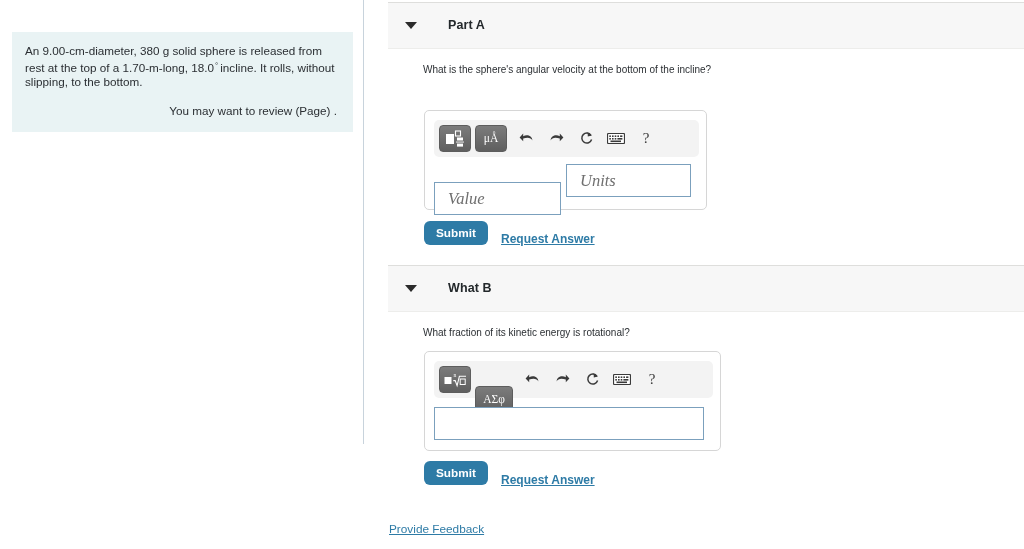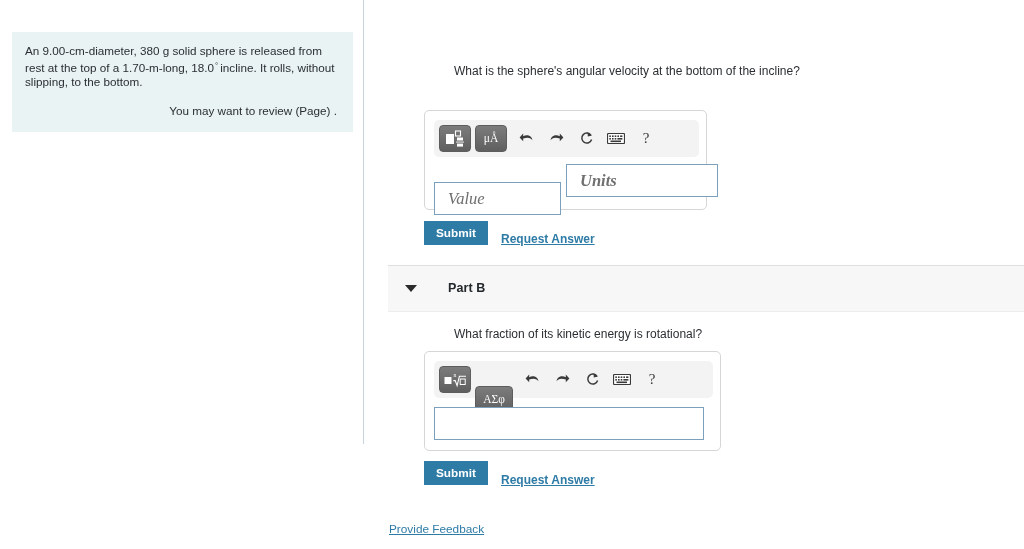--- a/index.html
+++ b/index.html
@@ -86,24 +86,23 @@
     top: 15px;
     font-size: 12.5px;
     font-weight: bold;
     color: #23282b;
     letter-spacing: .1px;
   }
 
   .question-text {
     position: absolute;
     left: 59px;
-    font-size: 12px;
+    font-size: 10px;
     color: #2b2f33;
     white-space: nowrap;
-    margin-left: 31px;
   }
   .question-emph {
     position: absolute;
     left: 59px;
     font-size: 11.9px;
     font-weight: bold;
     color: #23282b;
     white-space: nowrap;
   }
 
@@ -178,21 +177,21 @@
   }
 
   .submit-btn {
     position: absolute;
     height: 24px;
     background: #2e7ba6;
     color: #ffffff;
     font-size: 11.8px;
     font-weight: bold;
     border: none;
-    border-radius: 0;
+    border-radius: 6px;
     padding: 0 12px;
     cursor: pointer;
     font-family: "Liberation Sans", sans-serif;
   }
   .req-link {
     position: absolute;
     font-size: 12px;
     font-weight: bold;
     color: #2e7ba6;
     text-decoration: underline;
@@ -214,20 +213,24 @@
 
 <div id="left-column">
   <div id="problem-statement">
     <p><span>An 9.00-cm-diameter, 380 g solid sphere is released from rest at the top of a 1.70-m-long, 18.0</span><span class="deg">°</span><span>incline. It rolls, without slipping, to the bottom.</span></p>
     <p class="second">You may want to review (Page) .</p>
   </div>
 </div>
 
 <div id="right-column">
 
+  <div class="part-header" style="top:2px;">
+    <span class="part-caret"></span>
+    <span class="part-title">Part A</span>
+  </div>
 
   <div class="question-text" style="top:64px;">What is the sphere's angular velocity at the bottom of the incline?</div>
 
   <div class="answer-panel" style="left:60px; top:110px; width:283px; height:100px;">
     <div class="toolbar" style="width:265px;">
       <div class="tbtn">
         <svg width="21" height="17" viewBox="0 0 21 17">
           <rect x="1" y="4" width="8" height="10" fill="#ffffff"></rect>
           <rect x="10.5" y="1" width="5" height="5" fill="none" stroke="#ffffff" stroke-width="1.1"></rect>
           <rect x="12" y="7.5" width="6" height="3" fill="#ffffff"></rect>
@@ -267,31 +270,31 @@
           <rect x="7.7" y="5" width="1.6" height="1.6" fill="#3a3a3a"></rect>
           <rect x="10.4" y="5" width="5" height="1.6" fill="#3a3a3a"></rect>
           <rect x="3.5" y="7.5" width="10.5" height="1.6" fill="#3a3a3a"></rect>
         </svg>
       </div>
       <div class="ticon help">?</div>
     </div>
     <div class="field" style="left:9px; top:53px; width:127px; height:33px;margin-top:18px;">
       <span class="placeholder">Value</span>
     </div>
-    <div class="field" style="left:141px; top:53px; width:152px; height:33px;font-weight:bold;">
+    <div class="field" style="left:141px; top:53px; width:125px; height:33px;">
       <span class="placeholder">Units</span>
     </div>
   </div>
 
   <button class="submit-btn" style="left:60px; top:221px;">Submit</button>
   <span class="req-link" style="left:137px; top:226px;">Request Answer</span>
 
   <div class="part-header" style="top:265px;">
     <span class="part-caret"></span>
-    <span class="part-title">Part B</span>
+    <span class="part-title">What B</span>
   </div>
 
   <div class="question-text" style="top:327px;">What fraction of its kinetic energy is rotational?</div>
 
   <div class="answer-panel" style="left:60px; top:351px; width:297px; height:100px;">
     <div class="toolbar" style="width:279px;">
       <div class="tbtn">
         <svg width="23" height="17" viewBox="0 0 23 17">
           <rect x="0.5" y="6" width="7" height="7" fill="#ffffff"></rect>
           <text x="9.5" y="6" font-size="5.5" fill="#ffffff" font-family="Liberation Serif, serif">n</text>

